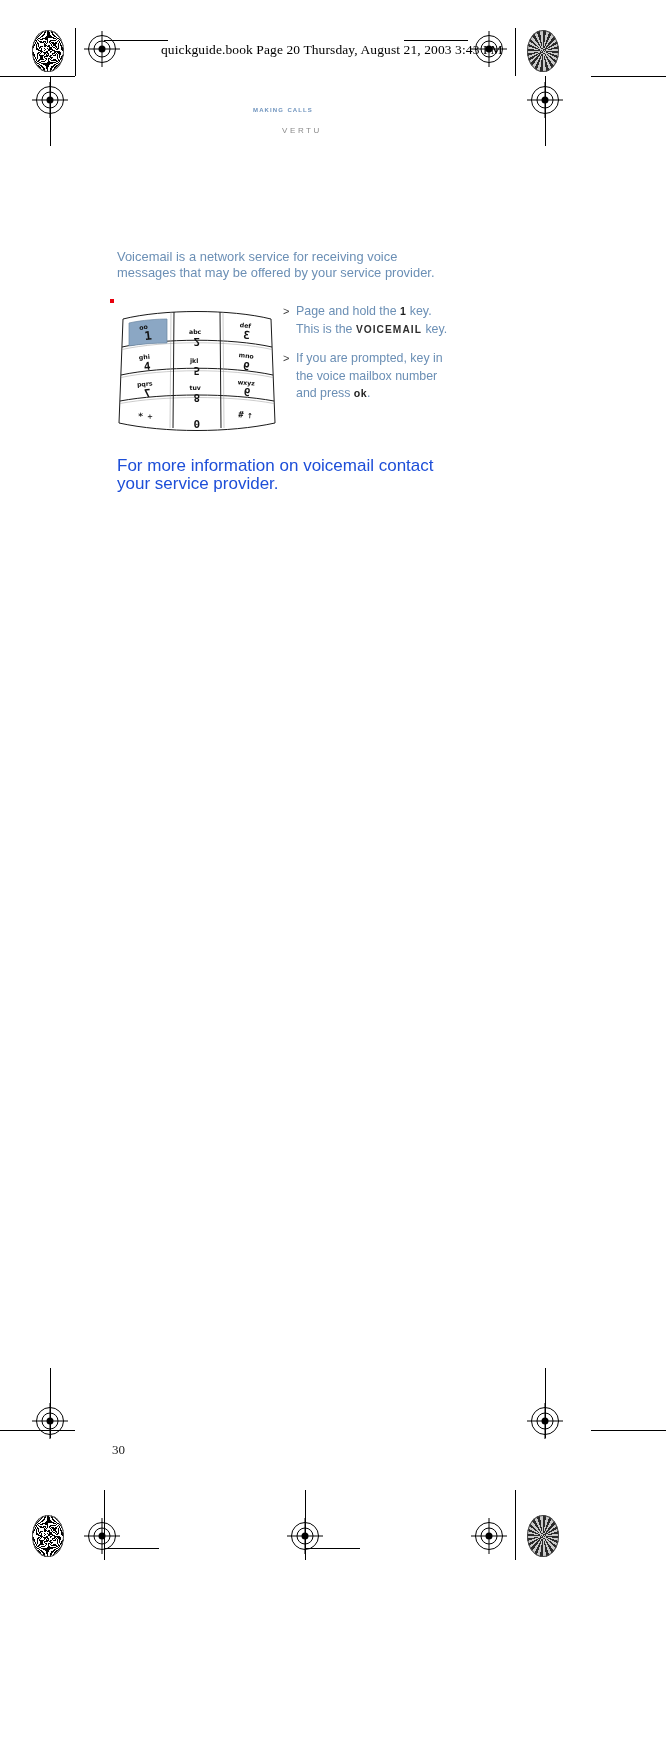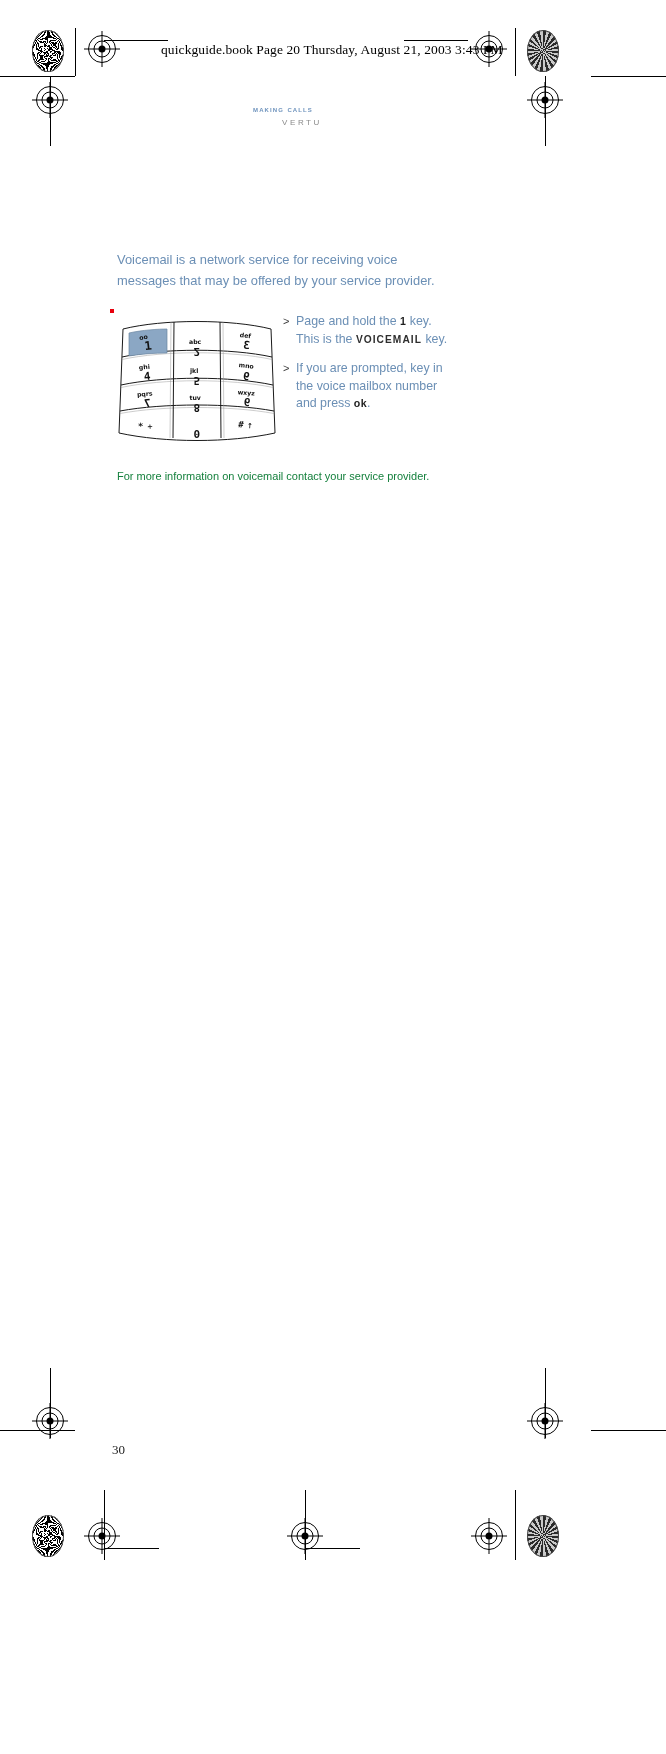--- a/index.html
+++ b/index.html
@@ -46,37 +46,37 @@
 
   .runhead{
     position:absolute;text-align:center;
   }
   .runhead .section{
     font-size:8.5px;color:#6e93bd;letter-spacing:1.1px;
     font-variant:small-caps;text-transform:lowercase;font-weight:600;
   }
   .runhead .brand{
     font-size:8px;color:#8a8a8a;letter-spacing:2.6px;
-    text-transform:uppercase;margin-top:4px;padding-left:38px;
+    text-transform:uppercase;margin-top:12px;padding-left:38px;
   }
 
   
   .content{position:absolute;left:108px;top:230px;width:350px;}
 
   .h1-wrap{position:relative;display:flex;align-items:stretch;}
   .h1-bar{width:4px;background:#e8000d;flex:0 0 4px;margin-right:5px;}
   h1.section-title{
     margin:0;padding:0;font-weight:400;
     font-size:13.5px;letter-spacing:.85px;color:#1b1b1b;
     text-transform:uppercase;line-height:16px;
   }
 
   p.body{
     margin:17px 0 0 9px;padding:0;
-    color:#6b8fb5;font-size:12.9px;line-height:21px;
+    color:#6b8fb5;font-size:12.9px;line-height:16px;
     letter-spacing:.02px;
   }
   p.body.first{margin-top:19px;}
   .kc{
     color:#2e2e2e;font-size:10.4px;letter-spacing:1.05px;
     text-transform:uppercase;font-weight:600;
   }
 
   
   .figure-row{position:relative;margin-top:18px;height:138px;}
@@ -95,21 +95,21 @@
   }
   .kb{
     color:#1f1f1f;font-weight:700;font-size:10.6px;letter-spacing:.4px;
   }
   .kc-in{
     color:#2e2e2e;font-size:10.2px;letter-spacing:1.05px;
     text-transform:uppercase;font-weight:600;
   }
 
   p.closing{
-    margin:20px 0 0 9px;color:#15803d;font-size:11px;line-height:18.3px;
+    margin:20px 0 0 9px;color:#1d4ed8;font-size:17px;line-height:18.3px;
   }
 
   
   .folio{
     position:absolute;left:112px;top:1442px;
     font-family:"Liberation Serif", serif;font-size:13px;color:#1a1a1a;
   }
 </style>
 </head>
 <body>

